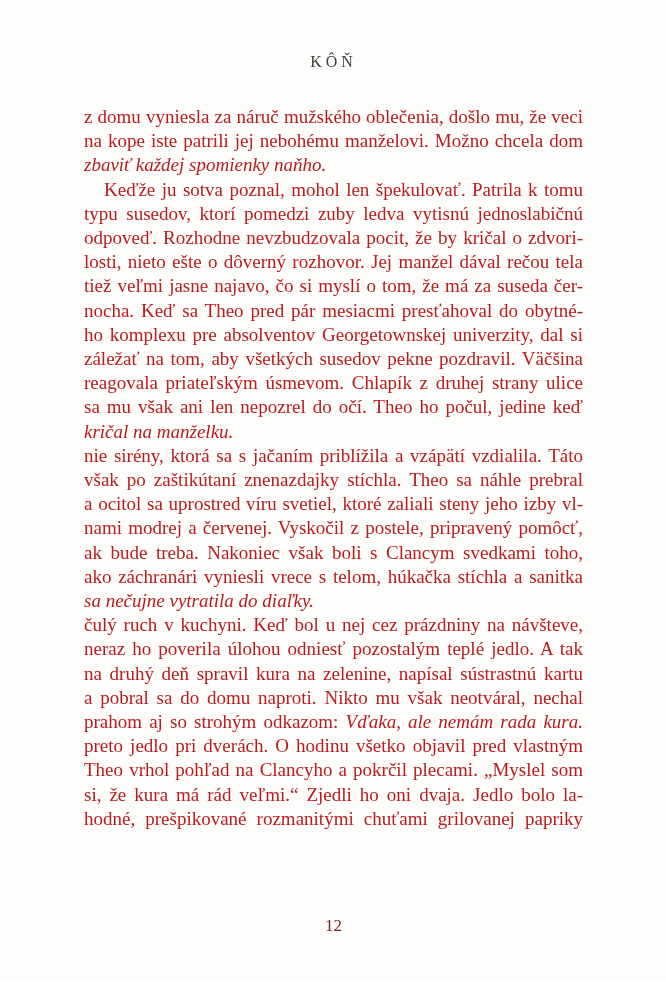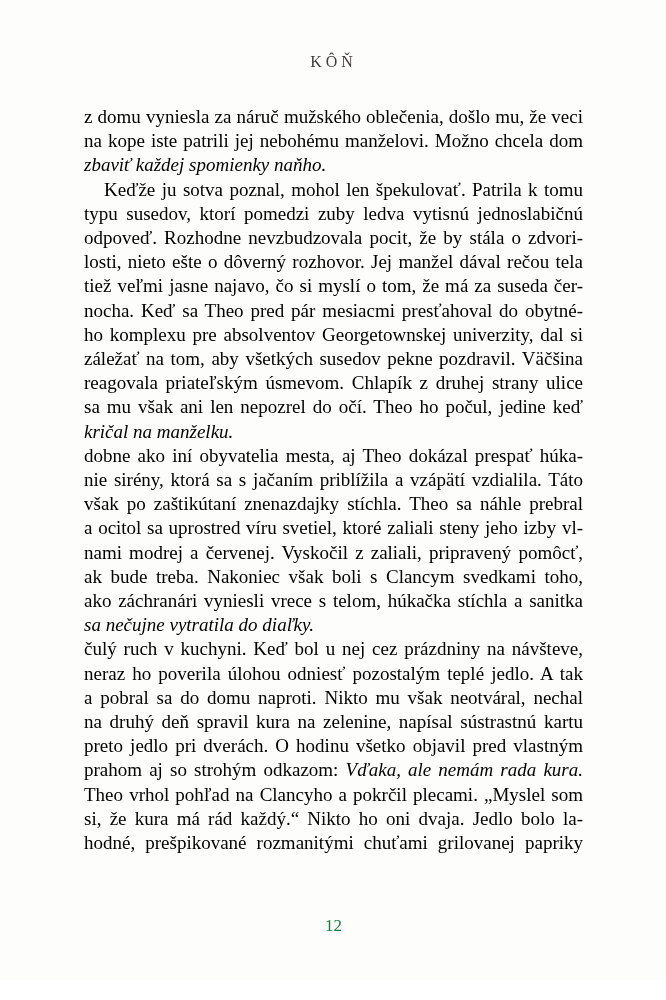--- a/index.html
+++ b/index.html
@@ -26,21 +26,21 @@
     color: #413e3b;
     line-height: 20px;
   }
   .text-block {
     position: absolute;
     left: 84px;
     top: 105px;
     width: 499px;
     font-size: 19px;
     line-height: 24.2px;
-    color: #000000;
+    color: #b91c1c;
   }
   .paragraph {
     margin: 0;
     padding: 0;
   }
   .line {
     text-align: justify;
     text-align-last: justify;
   }
   .line.end {
@@ -51,66 +51,65 @@
     text-indent: 20px;
     font-family: Liberation Serif, serif;
   }
   .folio {
     position: absolute;
     left: 84px;
     top: 915px;
     width: 499px;
     text-align: center;
     font-size: 17px;
-    color: #15803d;
+    color: #7f1d1d;
     line-height: 22px;
   }
 </style>
 </head>
 <body>
 
 <div class="page">
   <div class="running-head">KÔŇ</div>
 
   <div class="text-block">
       <div class="paragraph">
         <div class="line">z domu vyniesla za náruč mužského oblečenia, došlo mu, že veci</div>
         <div class="line">na kope iste patrili jej nebohému manželovi. Možno chcela dom</div>
         <div class="line end">zbaviť každej spomienky naňho.</div>
       </div>
       <div class="paragraph">
         <div class="line indent">Keďže ju sotva poznal, mohol len špekulovať. Patrila k tomu</div>
         <div class="line">typu susedov, ktorí pomedzi zuby ledva vytisnú jednoslabičnú</div>
-        <div class="line">odpoveď. Rozhodne nevzbudzovala pocit, že by stála o zdvori-</div>
+        <div class="line">odpoveď. Rozhodne nevzbudzovala pocit, že by kričal o zdvori-</div>
         <div class="line">losti, nieto ešte o dôverný rozhovor. Jej manžel dával rečou tela</div>
         <div class="line">tiež veľmi jasne najavo, čo si myslí o tom, že má za suseda čer-</div>
         <div class="line">nocha. Keď sa Theo pred pár mesiacmi presťahoval do obytné-</div>
         <div class="line">ho komplexu pre absolventov Georgetownskej univerzity, dal si</div>
         <div class="line">záležať na tom, aby všetkých susedov pekne pozdravil. Väčšina</div>
         <div class="line">reagovala priateľským úsmevom. Chlapík z druhej strany ulice</div>
         <div class="line">sa mu však ani len nepozrel do očí. Theo ho počul, jedine keď</div>
         <div class="line end">kričal na manželku.</div>
       </div>
       <div class="paragraph">
-        <div class="line">dobne ako iní obyvatelia mesta, aj Theo dokázal prespať húka-</div>
         <div class="line">nie sirény, ktorá sa s jačaním priblížila a vzápätí vzdialila. Táto</div>
         <div class="line">však po zaštikútaní znenazdajky stíchla. Theo sa náhle prebral</div>
         <div class="line">a ocitol sa uprostred víru svetiel, ktoré zaliali steny jeho izby vl-</div>
-        <div class="line">nami modrej a červenej. Vyskočil z zaliali, pripravený pomôcť,</div>
+        <div class="line">nami modrej a červenej. Vyskočil z postele, pripravený pomôcť,</div>
         <div class="line">ak bude treba. Nakoniec však boli s Clancym svedkami toho,</div>
         <div class="line">ako záchranári vyniesli vrece s telom, húkačka stíchla a sanitka</div>
         <div class="line end">sa nečujne vytratila do diaľky.</div>
       </div>
       <div class="paragraph">
         <div class="line">čulý ruch v kuchyni. Keď bol u nej cez prázdniny na návšteve,</div>
         <div class="line">neraz ho poverila úlohou odniesť pozostalým teplé jedlo. A tak</div>
+        <div class="line">na druhý deň spravil kura na zelenine, napísal sústrastnú kartu</div>
         <div class="line">a pobral sa do domu naproti. Nikto mu však neotváral, nechal</div>
-        <div class="line">na druhý deň spravil kura na zelenine, napísal sústrastnú kartu</div>
+        <div class="line">prahom aj so strohým odkazom: <i>Vďaka, ale nemám rada kura.</i></div>
         <div class="line">preto jedlo pri dverách. O hodinu všetko objavil pred vlastným</div>
-        <div class="line">prahom aj so strohým odkazom: <i>Vďaka, ale nemám rada kura.</i></div>
         <div class="line">Theo vrhol pohľad na Clancyho a pokrčil plecami. „Myslel som</div>
-        <div class="line">si, že kura má rád každý.“ Nikto ho oni dvaja. Jedlo bolo la-</div>
+        <div class="line">si, že kura má rád veľmi.“ Zjedli ho oni dvaja. Jedlo bolo la-</div>
         <div class="line">hodné, prešpikované rozmanitými chuťami grilovanej papriky</div>
       </div>
     </div>
 
   <div class="folio">12</div>
 </div>
 
 </body></html>

